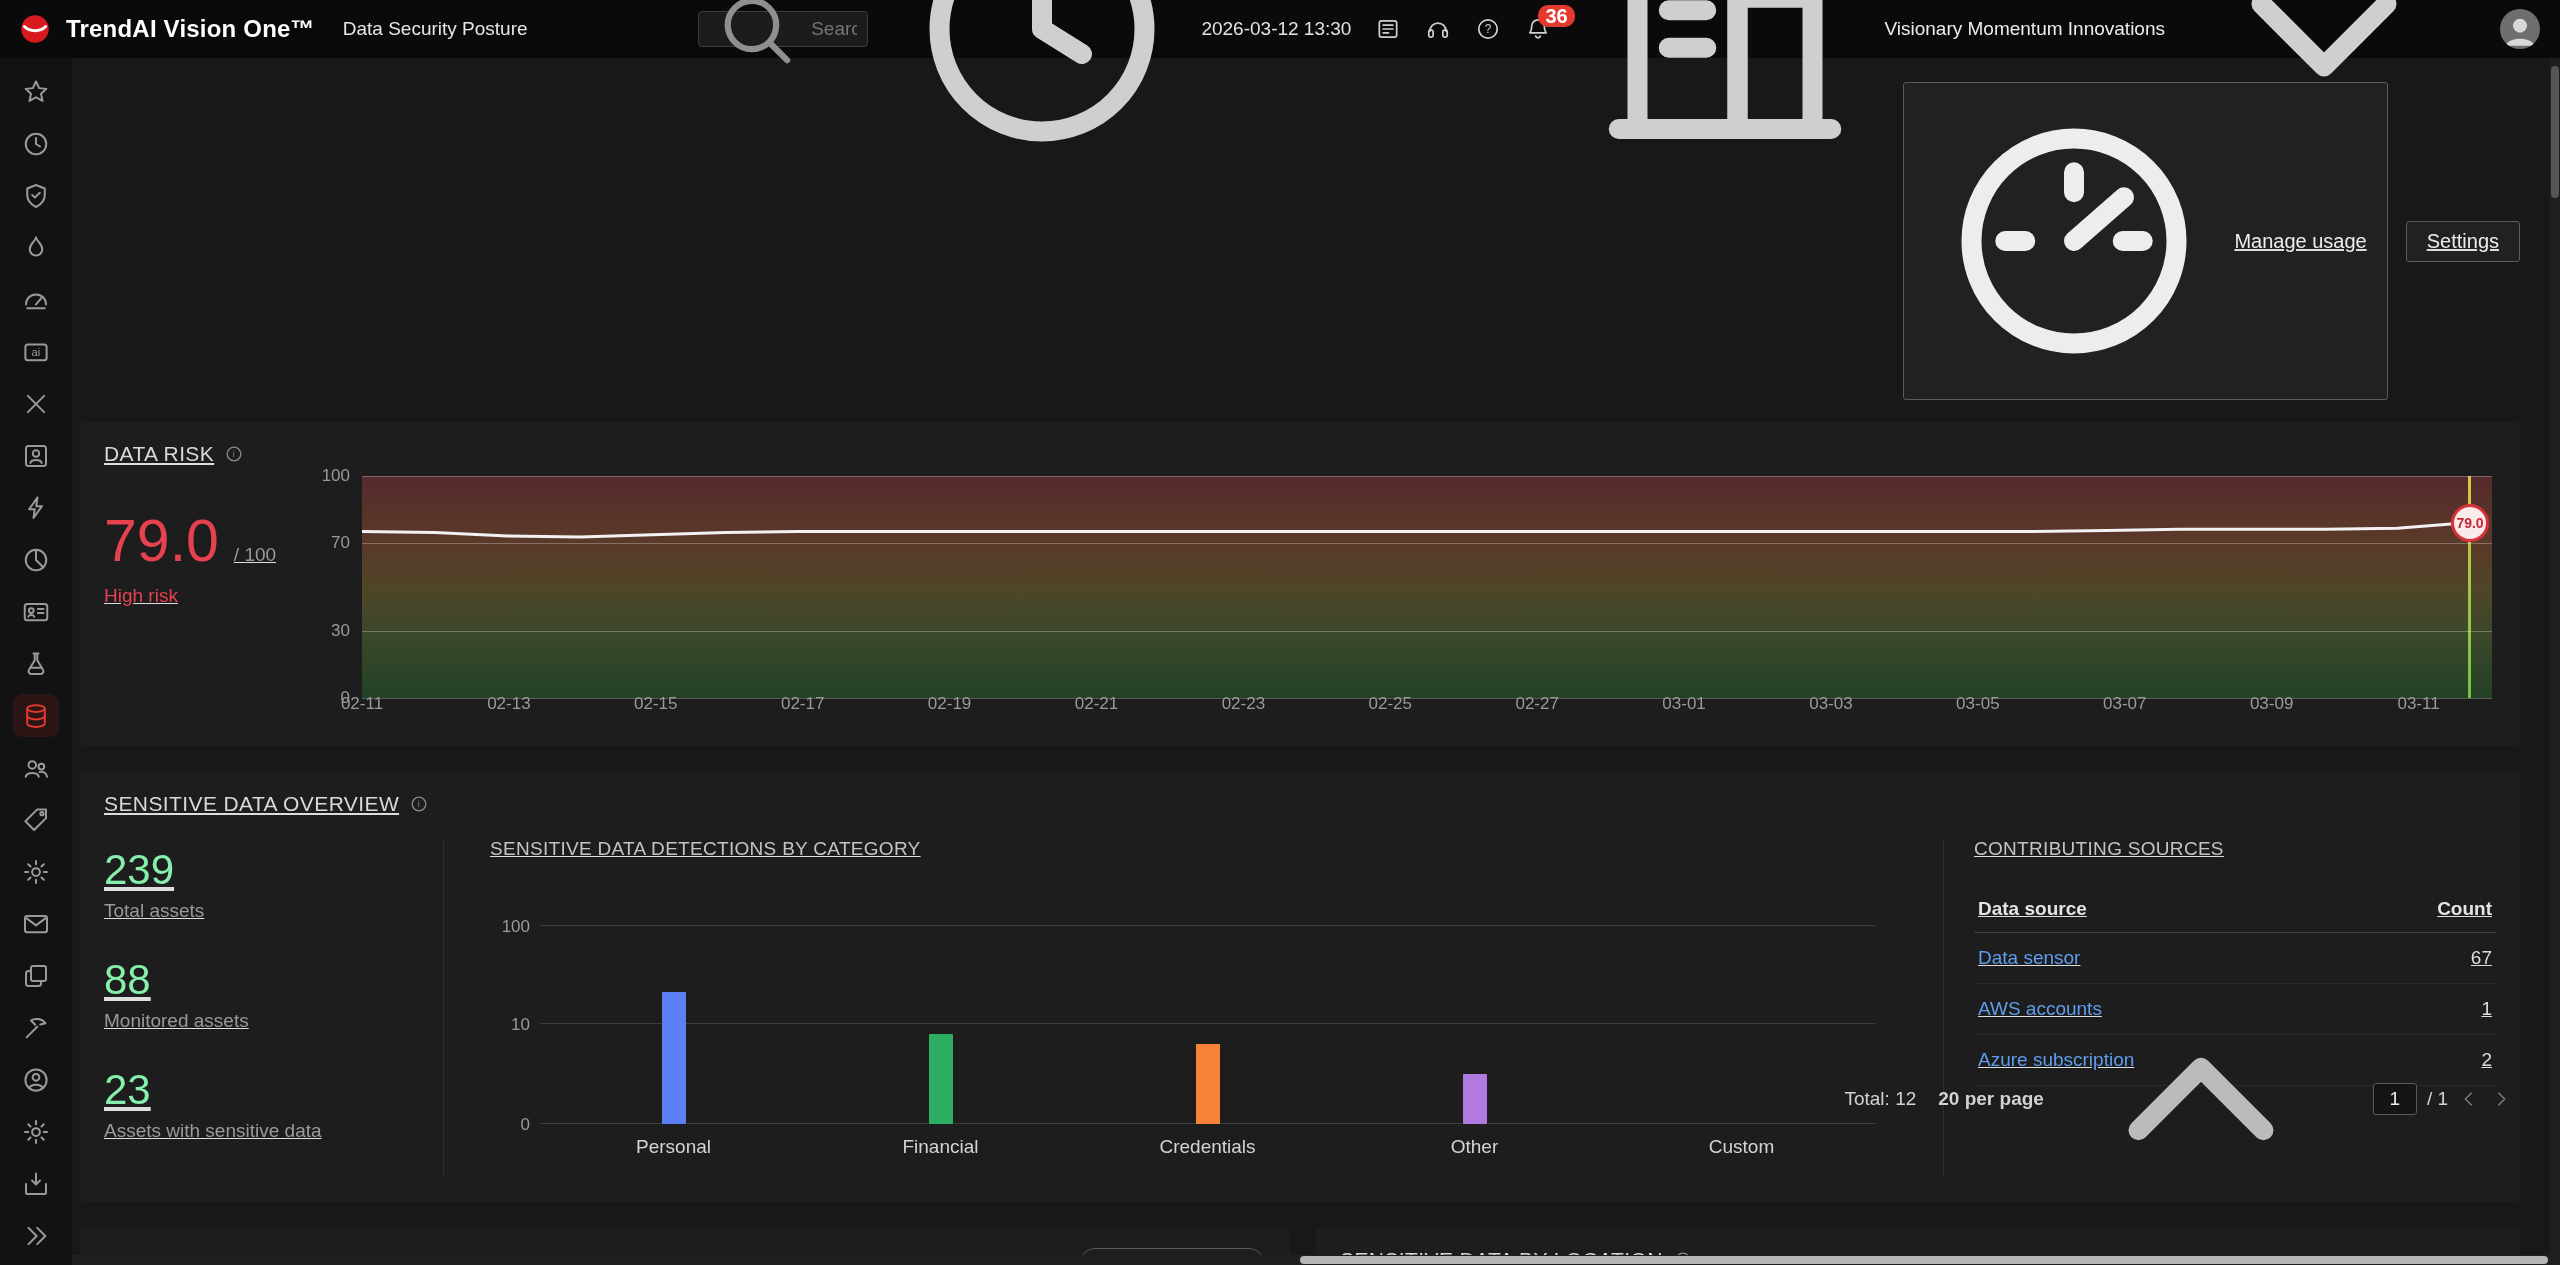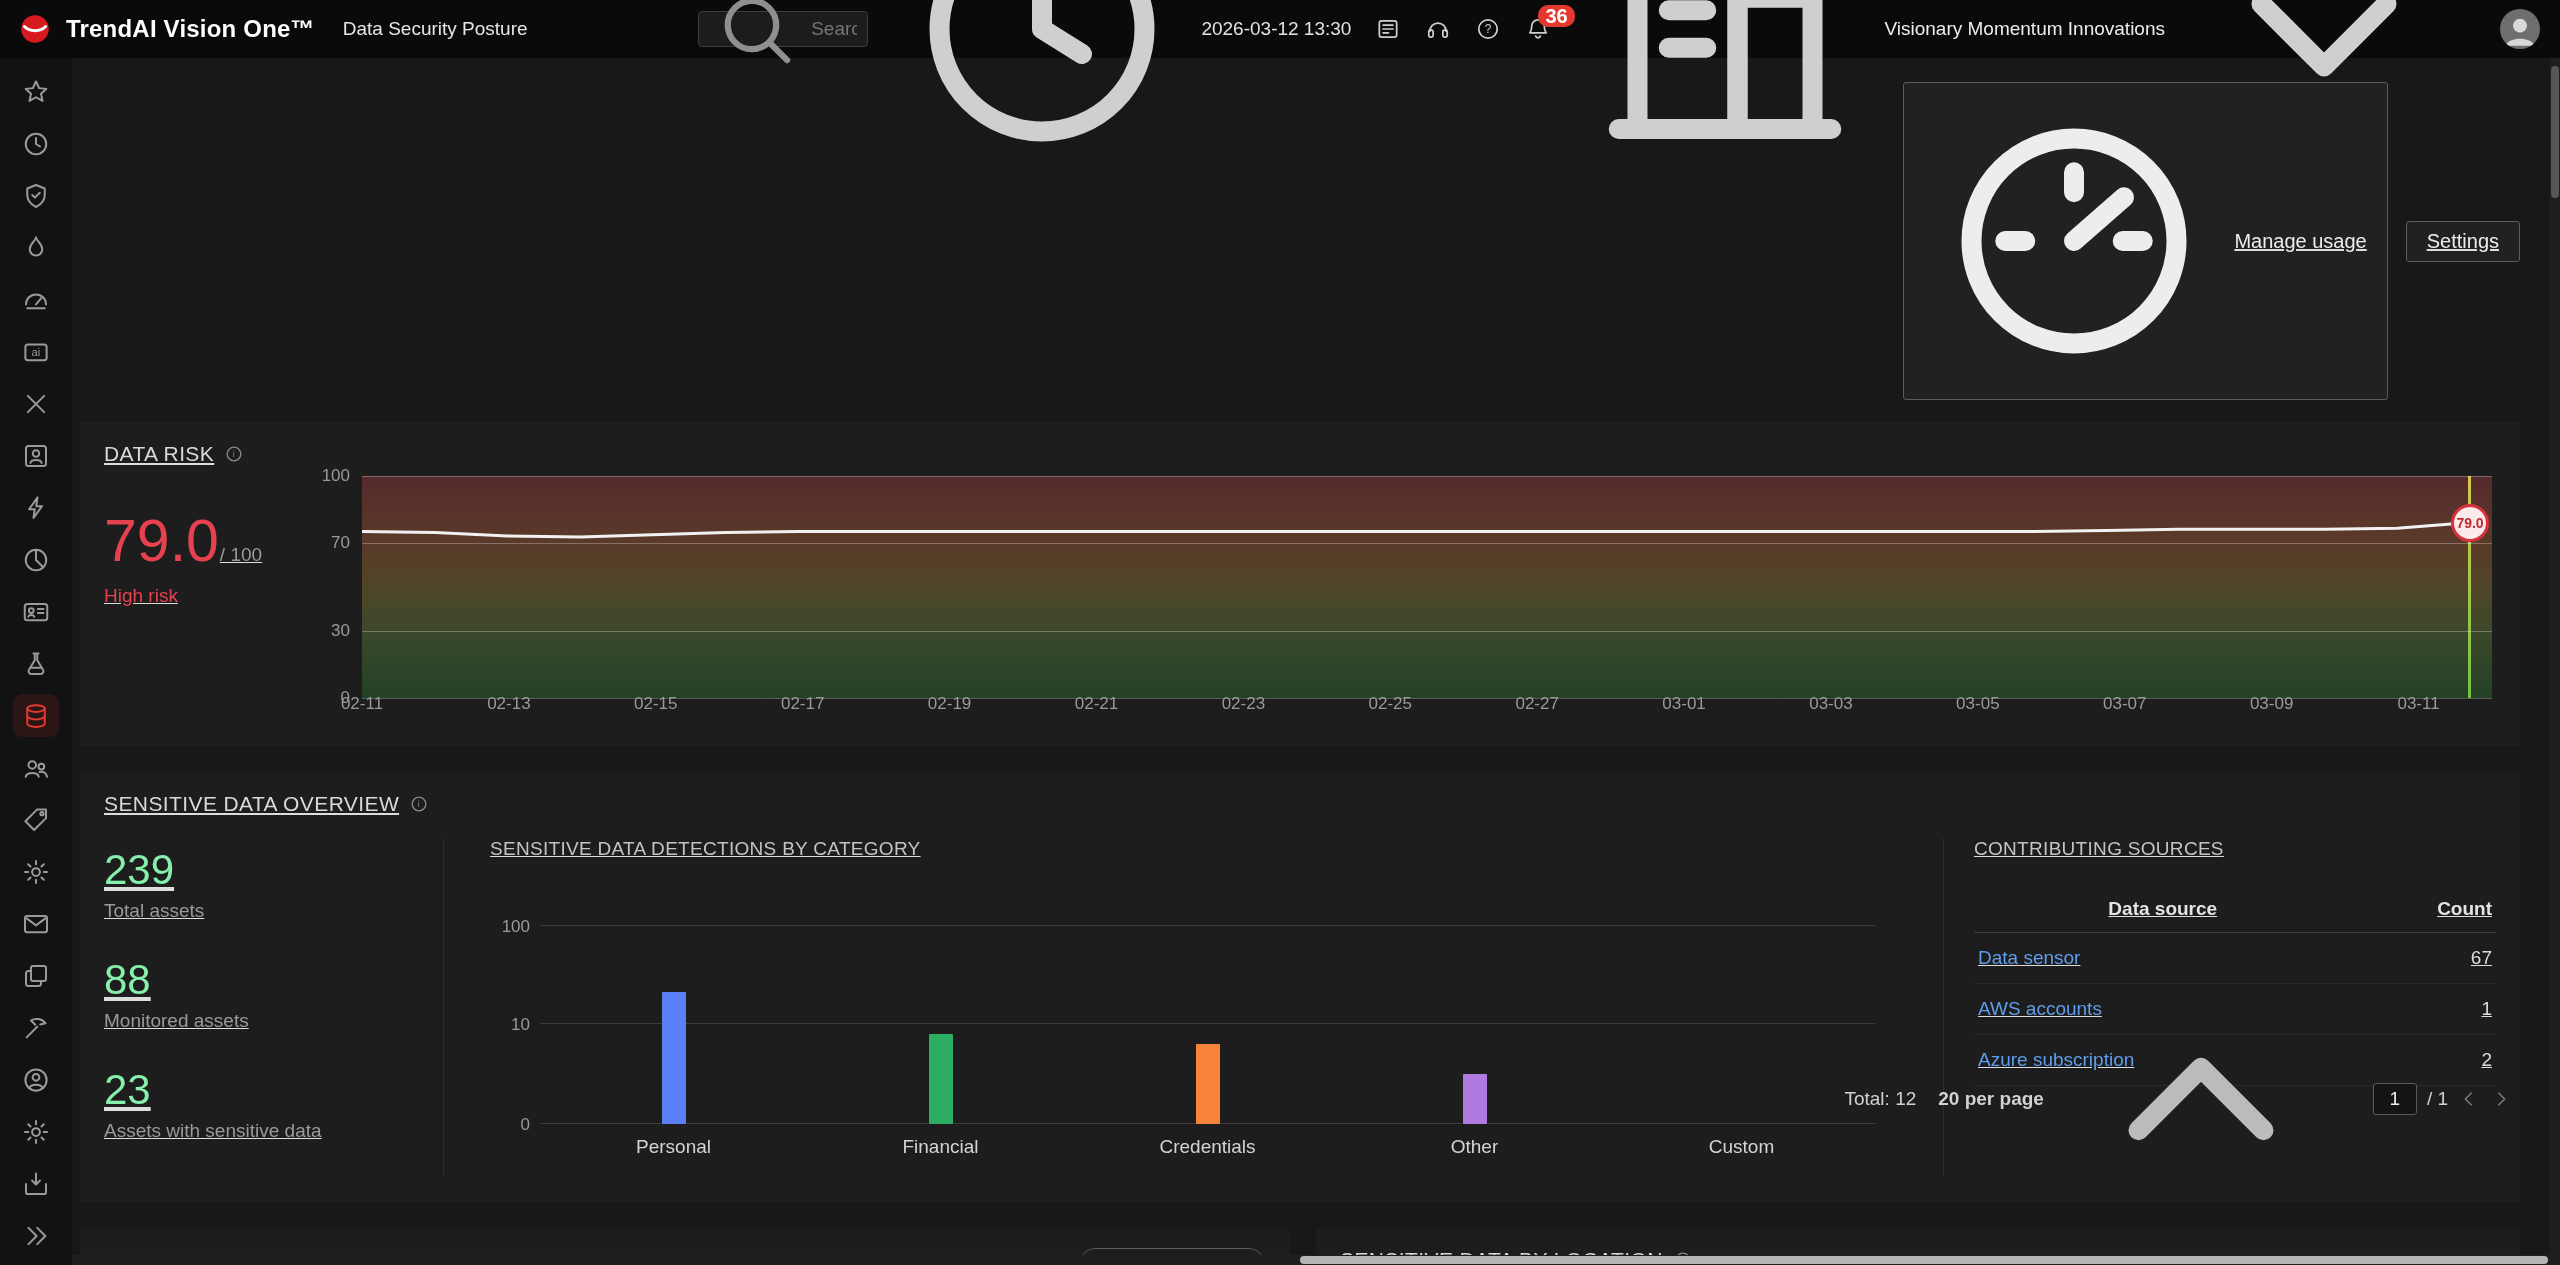--- a/index.html
+++ b/index.html
@@ -55,21 +55,21 @@
   .card{background:#1d1d1d; border-radius:4px;}
   .section-title{font-size:21px; color:#d9d9d9; letter-spacing:.4px; display:flex; align-items:center; gap:10px;}
   .info{width:20px; height:20px; color:#8a8a8a; cursor:pointer;}
   .info svg{width:20px; height:20px;}
 
   
   .risk-card{padding:20px 24px 18px; margin-bottom:26px;}
   .risk-body{display:flex; margin-top:10px;}
   .risk-score-block{width:210px; padding-top:36px; flex:none;}
   .risk-score{font-size:59px; color:#e5414e; line-height:1; display:inline-block;}
-  .risk-max{font-size:19px; color:#9a9a9a; margin-left:1px;}
+  .risk-max{font-size:19px; color:#9a9a9a; margin-left:15px;}
   .risk-level{font-size:19px; color:#e5414e; margin-top:14px;}
   .risk-chart{flex:1; position:relative; height:252px;}
   .rc-plot{position:absolute; left:48px; right:4px; top:0; bottom:30px;
     background:linear-gradient(180deg,#562a2c 0%,#5a3a29 30%,#4e4628 52%,#3a482b 72%,#234126 100%);}
   .rc-grid{position:absolute; left:0; right:0; height:1px; background:rgba(255,255,255,.28);}
   .rc-ylabels{position:absolute; left:0; width:40px; top:0; bottom:30px;}
   .rc-ylabel{position:absolute; right:4px; transform:translateY(-50%); font-size:17px; color:#9a9a9a;}
   .rc-line-svg{position:absolute; left:0; top:0; right:22px; bottom:0; width:calc(100% - 22px); height:100%;}
   .rc-now{position:absolute; right:21px; top:0; bottom:0; width:3px;
     background:linear-gradient(180deg,#d9d24a,#7ac943); opacity:.95;}
@@ -91,21 +91,21 @@
   .cat-wrap{position:relative; margin-top:64px; margin-left:50px; margin-right:10px;}
   .cat-plot{position:relative; height:200px;}
   .cat-grid{position:absolute; left:0; right:0; height:1px; background:rgba(255,255,255,.14);}
   .cat-ylabel{position:absolute; left:-46px; width:36px; text-align:right; transform:translateY(-50%);
     font-size:17px; color:#9a9a9a;}
   .cat-bar{position:absolute; bottom:0; width:24px; transform:translateX(-50%); border-radius:1px;}
   .cat-labels{position:relative; height:30px; margin-top:12px;}
   .cat-label{position:absolute; transform:translateX(-50%); font-size:19px; color:#d4d4d4; white-space:nowrap;}
   .ov-sources{width:552px; flex:none; padding-left:30px;}
   .src-table{width:100%; border-collapse:collapse; font-size:19px; margin-top:26px;}
-  .src-table th{font-weight:bold; color:#e4e4e4; text-align:center; padding:12px 4px; border-bottom:1px solid #3c3c3c;}
+  .src-table th{font-weight:bold; color:#e4e4e4; text-align:left; padding:12px 4px; border-bottom:1px solid #3c3c3c;}
   .src-table th.num, .src-table td.num{text-align:right;}
   .src-table td{padding:14px 4px; border-bottom:1px solid #292929; color:#dcdcdc;}
   a.link{color:#5f9ded; text-decoration:none; cursor:pointer;}
 
   
   .bottom-row{display:flex; gap:26px; flex:1; min-height:0;}
   .risky-card{width:1210px; flex:none; padding:20px 24px; overflow:hidden;}
   .tr-header{display:flex; align-items:center;}
   .pill-btn{margin-left:auto; border:1px solid #5c5c5c; border-radius:18px; padding:6px 18px; font-size:19px;
     color:#ececec; background:transparent; cursor:pointer; font-family:inherit; white-space:nowrap;}

